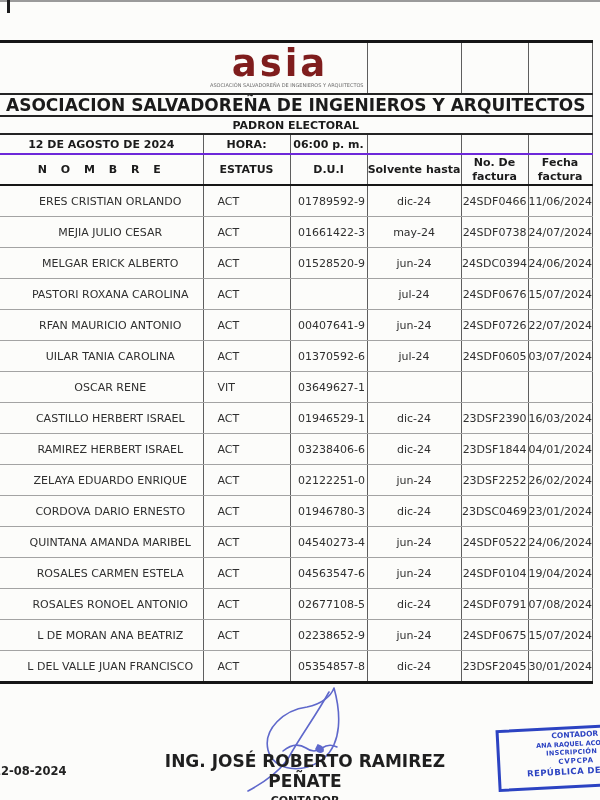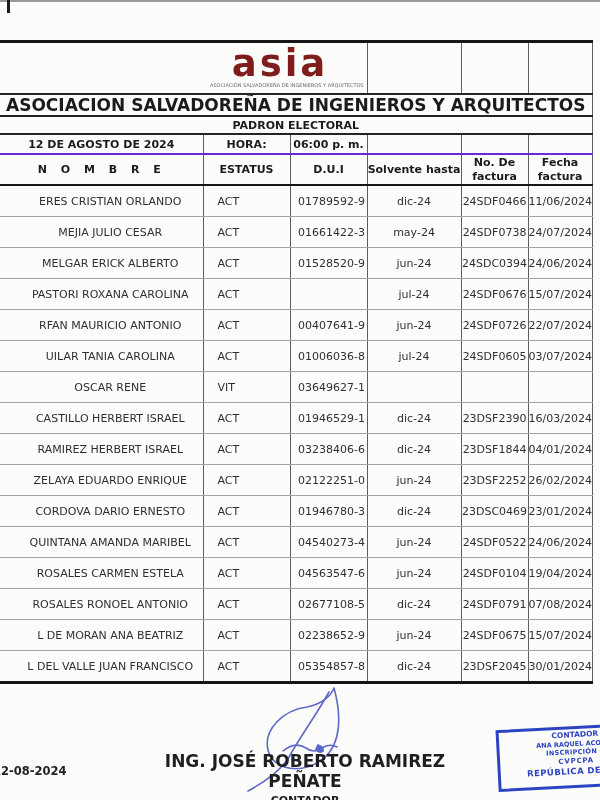--- a/index.html
+++ b/index.html
@@ -145,21 +145,21 @@
         <td class="c-nombre">RFAN MAURICIO ANTONIO</td>
         <td class="c-estatus">ACT</td>
         <td class="c-dui">00407641-9</td>
         <td class="c-solvente">jun-24</td>
         <td class="c-factura">24SDF0726</td>
         <td class="c-fecha">22/07/2024</td>
       </tr>
       <tr>
         <td class="c-nombre">UILAR TANIA CAROLINA</td>
         <td class="c-estatus">ACT</td>
-        <td class="c-dui">01006036-8</td>
+        <td class="c-dui">01370592-6</td>
         <td class="c-solvente">jul-24</td>
         <td class="c-factura">24SDF0605</td>
         <td class="c-fecha">03/07/2024</td>
       </tr>
       <tr>
         <td class="c-nombre">OSCAR RENE</td>
         <td class="c-estatus">VIT</td>
         <td class="c-dui">03649627-1</td>
         <td class="c-solvente"></td>
         <td class="c-factura"></td>

